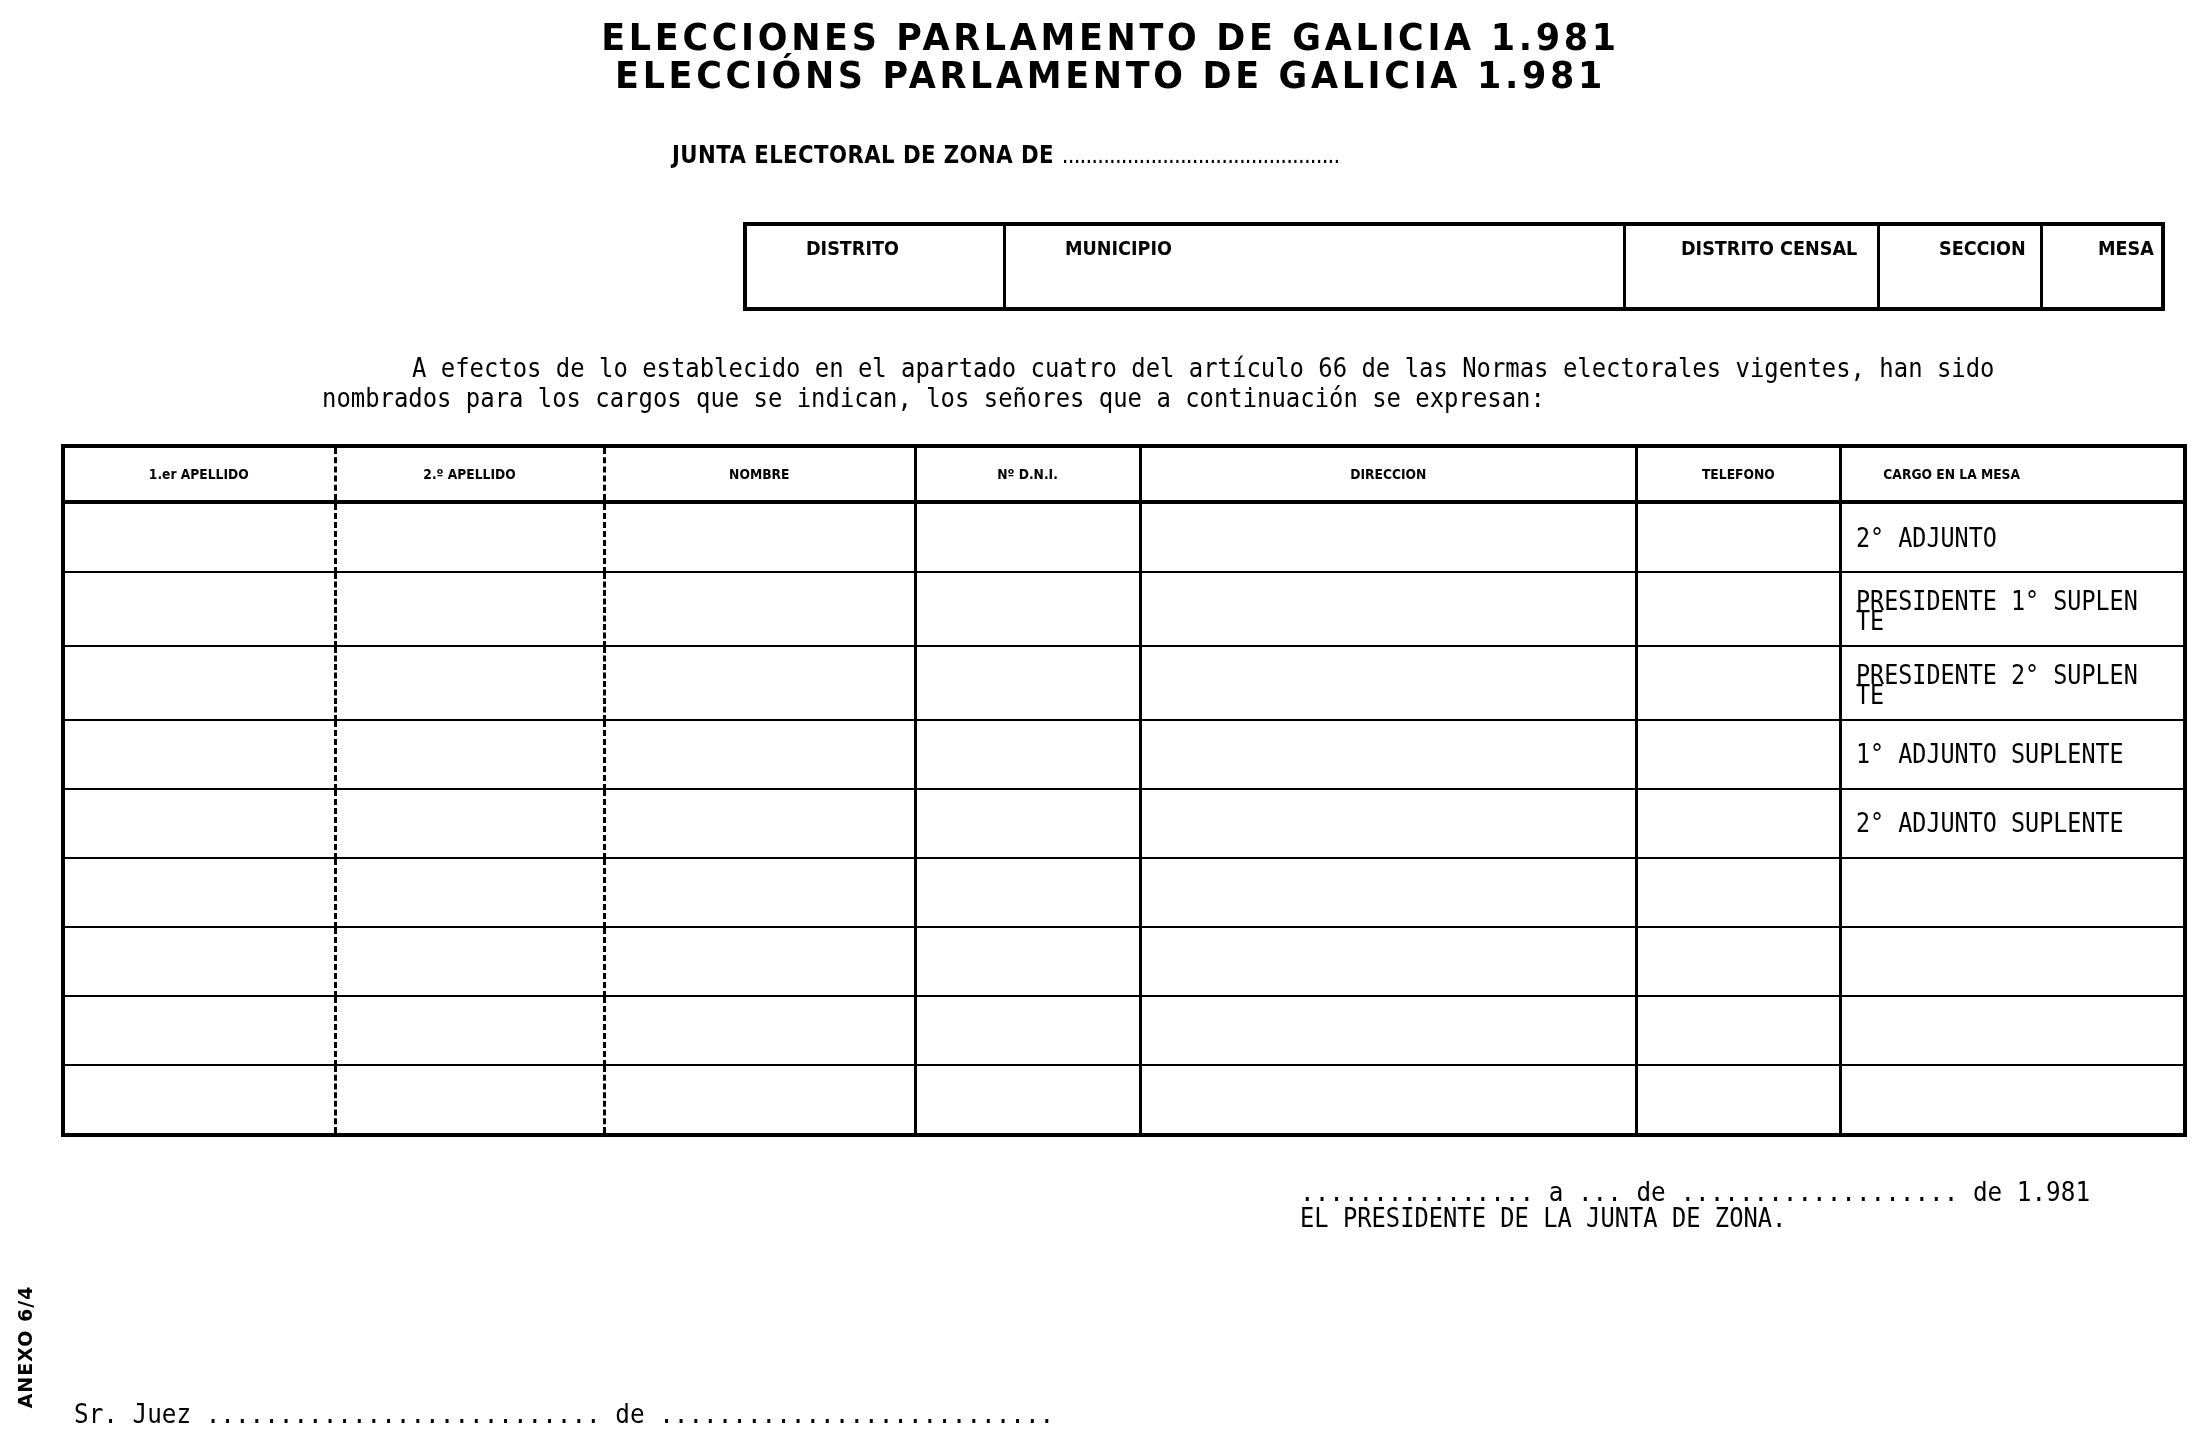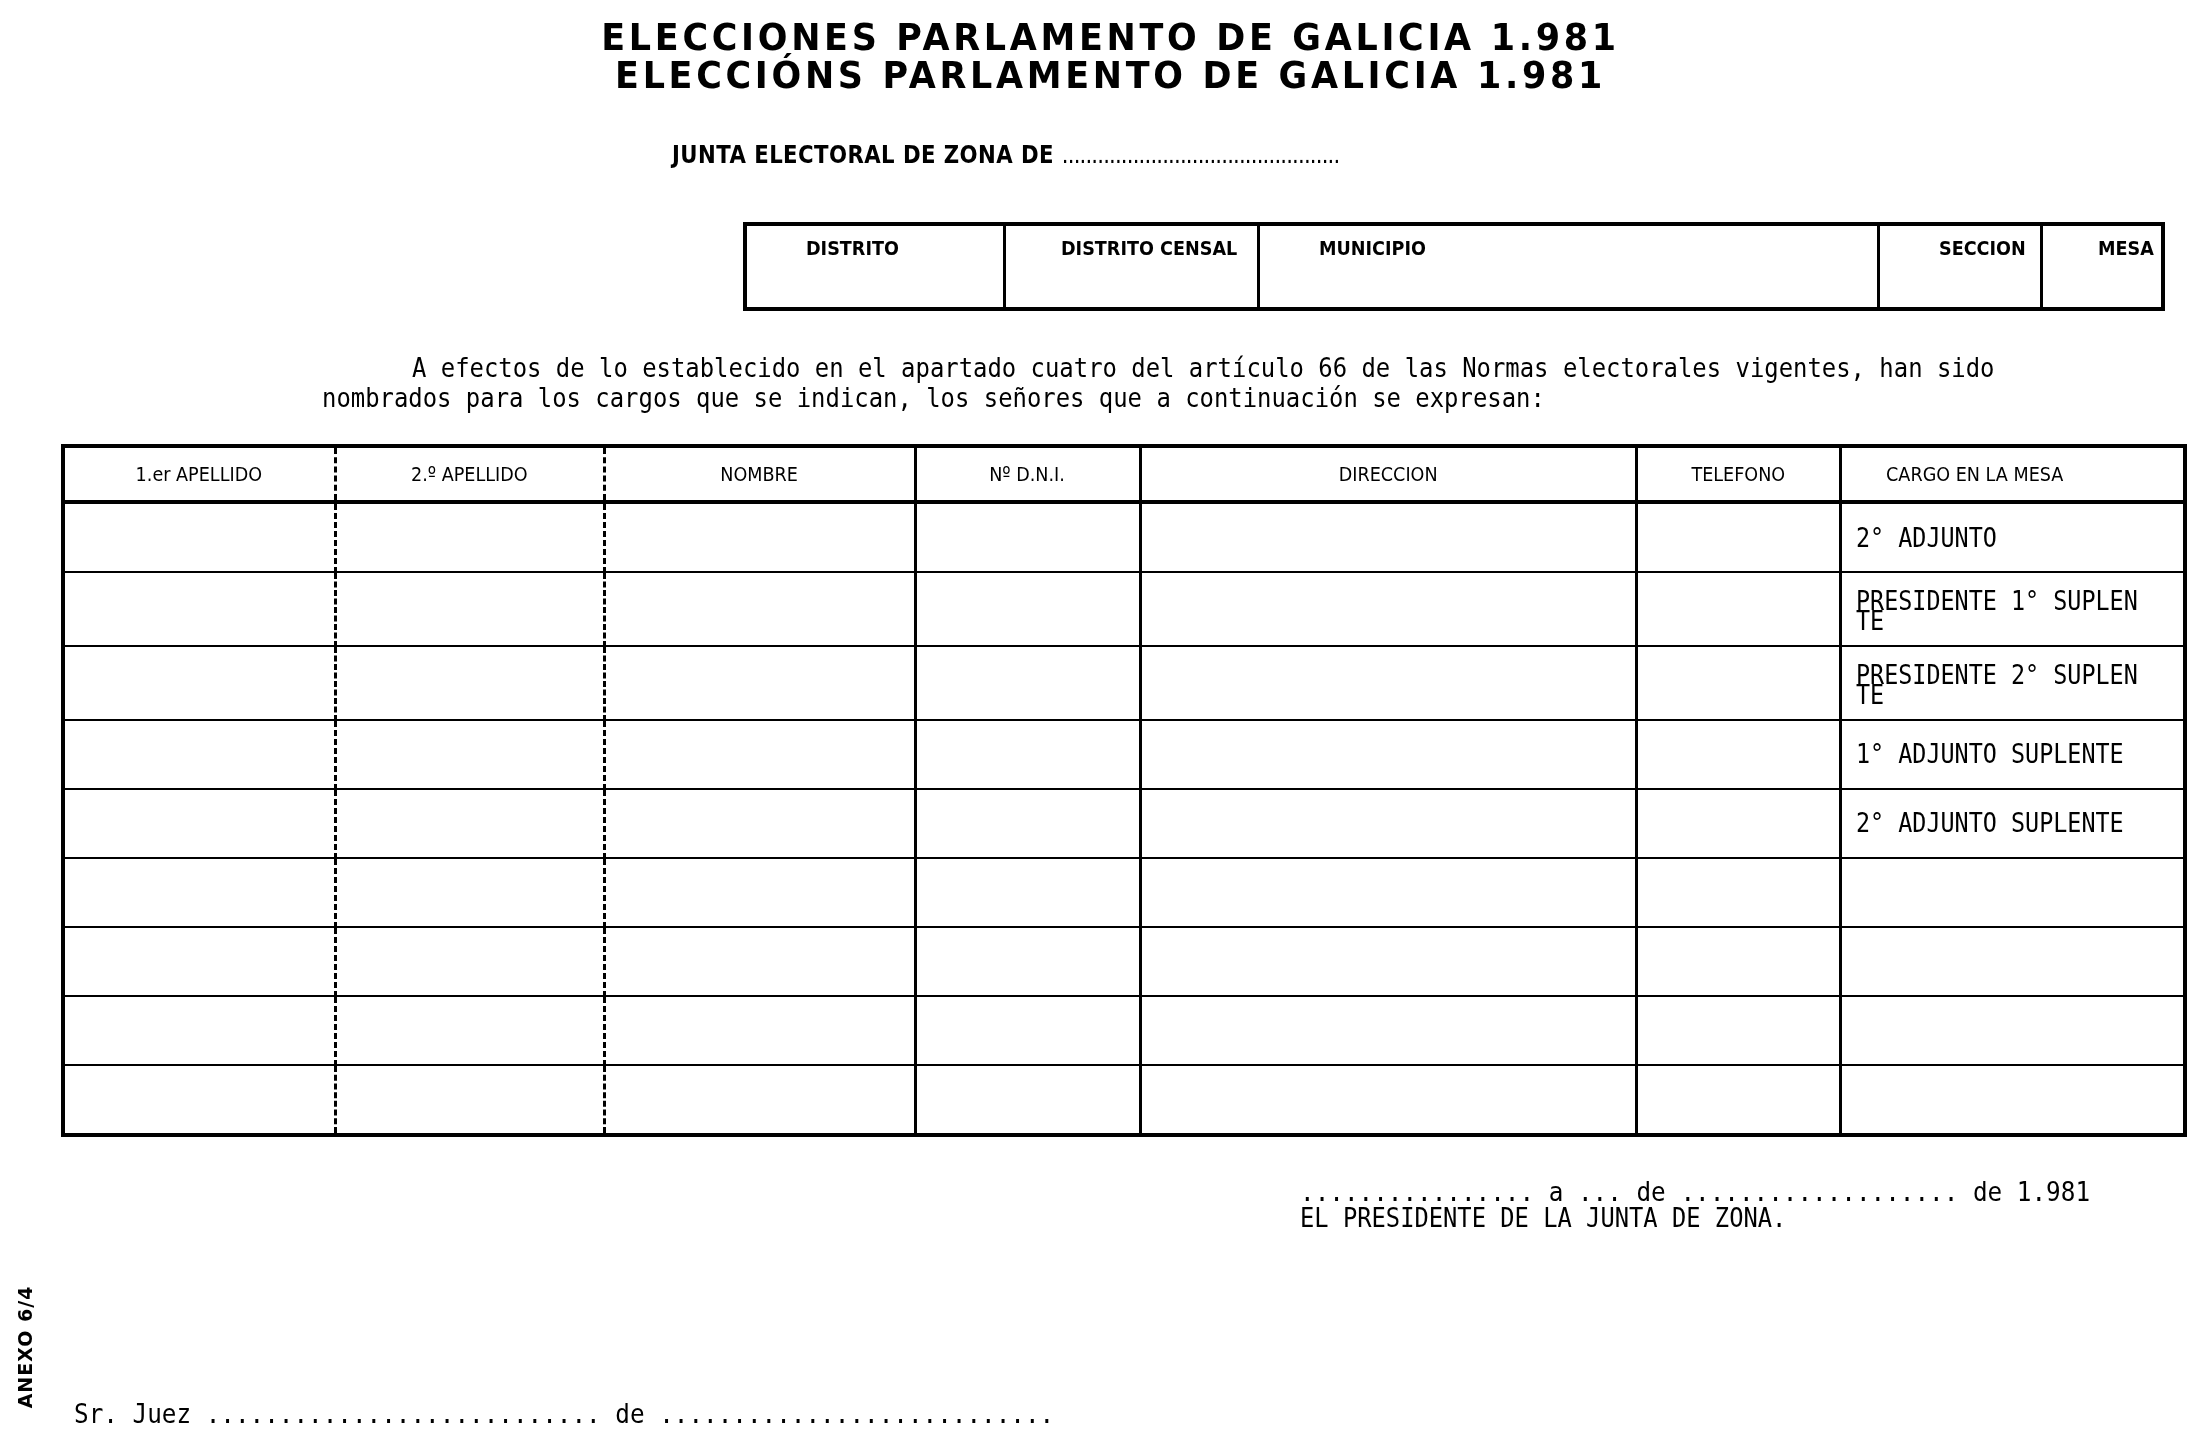--- a/index.html
+++ b/index.html
@@ -9,21 +9,21 @@
   #title2 { top:56px; left:14px; }
   .junta { position:absolute; left:672px; top:140px; font-family:"DejaVu Sans", sans-serif; font-weight:bold; font-size:25px; letter-spacing:0.5px; transform-origin:left; transform:scaleX(0.85); white-space:nowrap; }
   .junta .dots { font-weight:normal; letter-spacing:-1px; }
   .infobox { position:absolute; left:743px; top:222px; width:1422px; height:89px; border:4px solid #000; box-sizing:border-box; display:flex; }
   .infobox .cell { border-right:3px solid #000; box-sizing:border-box; padding:10px 0 0 18px; font-family:"DejaVu Sans", sans-serif; font-weight:bold; font-size:20px; transform-origin:left top;margin-left:41px; }
   .infobox .cell:last-child { border-right:none; }
   .infobox .cell span { display:inline-block; transform:scaleX(0.88); transform-origin:left; white-space:nowrap; }
   .para1 { position:absolute; left:412px; top:352px; font-family:"DejaVu Sans Mono", monospace; font-size:27px; white-space:nowrap; transform-origin:left top; transform:scaleX(0.885); }
   .para2 { position:absolute; left:322px; top:382px; font-family:"DejaVu Sans Mono", monospace; font-size:27px; white-space:nowrap; transform-origin:left top; transform:scaleX(0.885); }
   table.main { position:absolute; left:61px; top:444px; width:2126px; height:693px; border-collapse:collapse; border:4px solid #000; table-layout:fixed; }
-  table.main th { height:52px; font-family:"DejaVu Sans", sans-serif; font-weight:normal; font-size:20px; border-bottom:4px solid #000; border-right:3px solid #000; text-align:center; padding:0; }
+  table.main th { height:52px; font-family:"DejaVu Sans", sans-serif; font-weight:bold; font-size:14px; border-bottom:4px solid #000; border-right:3px solid #000; text-align:center; padding:0; }
   table.main th span { display:inline-block; transform:scaleX(0.88); white-space:nowrap; }
   table.main td { border-top:2px solid #000; border-right:3px solid #000; padding:0; height:55px; font-family:"DejaVu Sans Mono", monospace; font-size:26px; vertical-align:middle; }
   table.main th.dash, table.main td.dash { border-right:3px dashed #000; }
   table.main td.cargo { padding-left:14px; white-space:nowrap; overflow:hidden; }
   table.main td.cargo.wrap { white-space:normal; line-height:20px; word-break:break-all; padding-top:4px; }
   table.main td.cargo span { display:inline-block; transform:scaleX(0.9); transform-origin:left; }
   table.main td:last-child, table.main th:last-child { border-right:none;margin-left:13px; }
   .dateline { position:absolute; left:1300px; top:1176px; font-family:"DejaVu Sans Mono", monospace; font-size:27px; white-space:nowrap; transform-origin:left top; transform:scaleX(0.9); }
   .presline { position:absolute; left:1300px; top:1202px; font-family:"DejaVu Sans Mono", monospace; font-size:27px; white-space:nowrap; transform-origin:left top; transform:scaleX(0.88); }
   .anexo { position:absolute; left:-36px; top:1336px; transform:rotate(-90deg); font-family:"DejaVu Sans", sans-serif; font-weight:bold; font-size:19px; white-space:nowrap; letter-spacing:1px; }
@@ -35,22 +35,22 @@
 <div class="title" id="title1">ELECCIONES PARLAMENTO DE GALICIA 1.981</div>
 <div class="title" id="title2">ELECCIÓNS PARLAMENTO DE GALICIA 1.981</div>
 
 <div class="junta">
   <span>JUNTA ELECTORAL DE ZONA DE</span>
   <span class="dots">...............................................</span>
 </div>
 
 <div class="infobox">
   <div class="cell" style="width:224px"><span>DISTRITO</span></div>
+  <div class="cell" style="width:596px"><span>MUNICIPIO</span></div>
   <div class="cell" style="width:213px; padding-left:14px"><span>DISTRITO CENSAL</span></div>
-  <div class="cell" style="width:596px"><span>MUNICIPIO</span></div>
   <div class="cell" style="width:125px"><span>SECCION</span></div>
   <div class="cell" style="flex:1; padding-left:14px"><span>MESA</span></div>
 </div>
 
 <div class="para1">A efectos de lo establecido en el apartado cuatro del artículo 66 de las Normas electorales vigentes, han sido</div>
 <div class="para2">nombrados para los cargos que se indican, los señores que a continuación se expresan:</div>
 
 <table class="main">
   <colgroup>
     <col style="width:272px">

